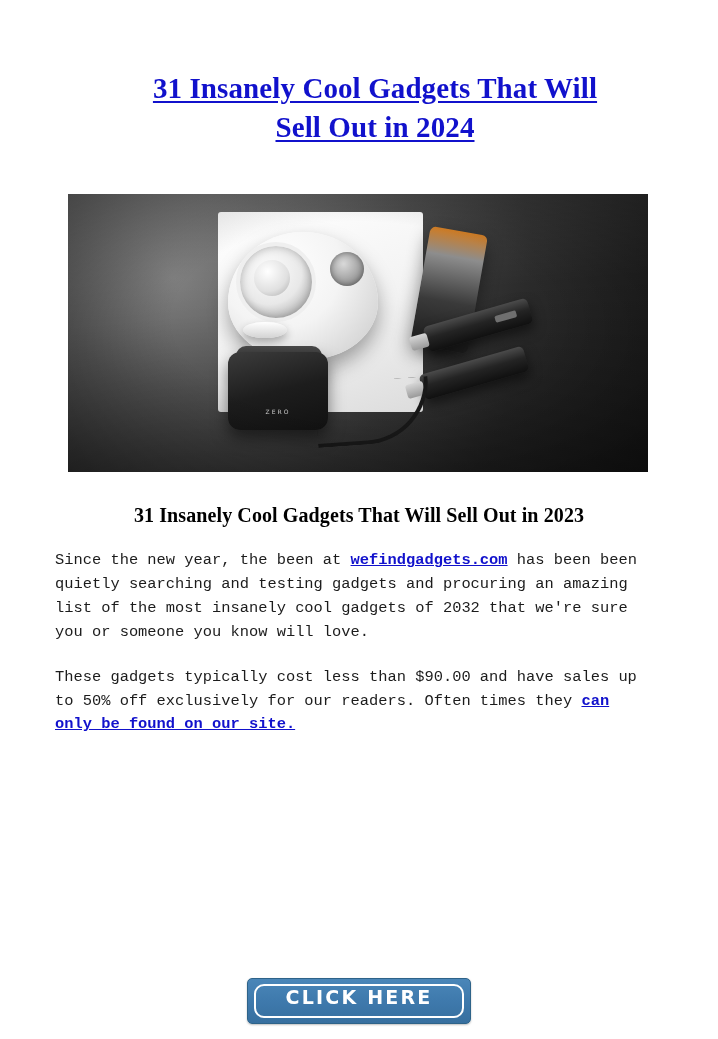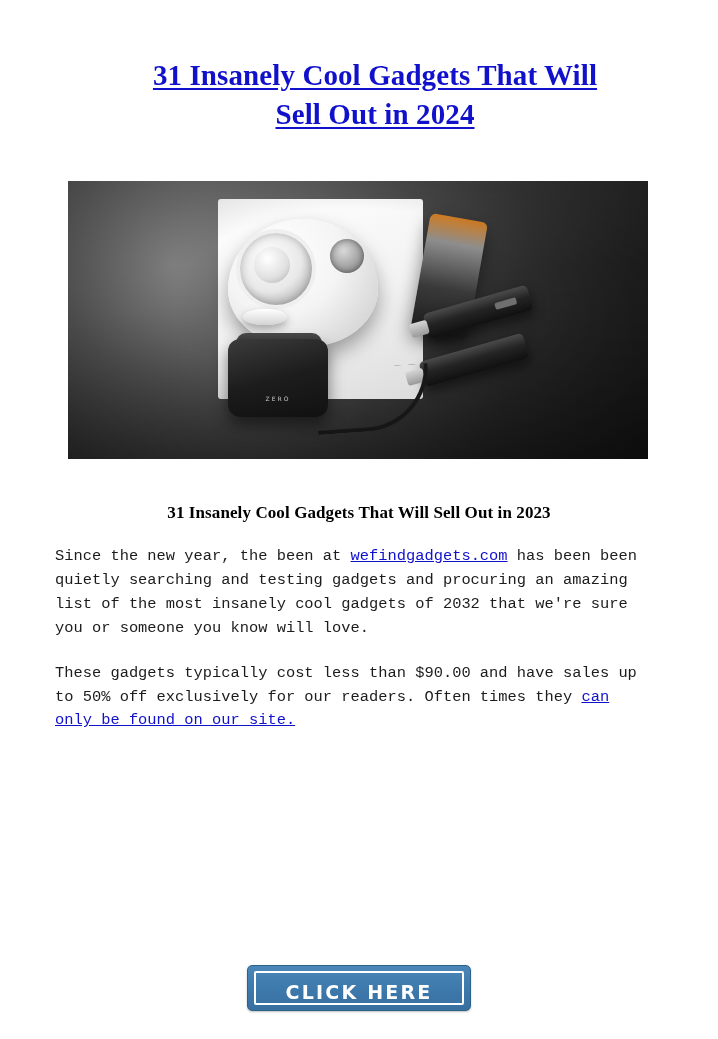--- a/index.html
+++ b/index.html
@@ -16,21 +16,21 @@
   }
   .page {
     width: 718px;
     height: 1039px;
     position: relative;
     background: #ffffff;
   }
 
   
   .headline {
-    margin: 0;
+    margin: 13px;
     padding: 56px 60px 0 92px;
     text-align: center;
     font-family: "Liberation Serif", serif;
     font-weight: bold;
     font-size: 29px;
     line-height: 1.33;
     color: #1111cc;
     text-decoration: underline;
     text-underline-offset: 3px;
     letter-spacing: 0.1px;
@@ -222,44 +222,44 @@
   .hero-vignette {
     position: absolute;
     inset: 0;
     background: radial-gradient(ellipse at 50% 45%, rgba(0,0,0,0) 45%, rgba(0,0,0,0.38) 100%);
     pointer-events: none;
   }
 
   
   .subhead {
     margin: 0;
-    padding: 44px 60px 0 60px;
+    padding: 32px 60px 0 60px;
     text-align: center;
     font-family: "Liberation Serif", serif;
     font-weight: bold;
-    font-size: 17px;
+    font-size: 20px;
     color: #000000;
     letter-spacing: 0.1px;
   }
 
   
   .body-copy {
     padding: 22px 70px 0 55px;
     font-family: "Liberation Mono", monospace;
     font-size: 15.4px;
     line-height: 1.55;
     color: #1c1c1c;
   }
   .body-copy p {
     margin: 0 0 21px 0;
   }
   .body-copy p:last-child { margin-bottom: 0; }
   .lnk {
     color: #1111cc;
-    font-weight: normal;
+    font-weight: bold;
     text-decoration: underline;
     cursor: pointer;
   }
 
   
   .cta-wrap {
     position: absolute;
     left: 0;
     right: 0;
     bottom: 28px;
@@ -275,23 +275,23 @@
     display: flex;
     align-items: center;
     justify-content: center;
     cursor: pointer;
     box-shadow: 0 1px 2px rgba(0,0,0,0.25);
   }
   .cta-inner {
     width: 206px;
     height: 30px;
     border: 2px solid #ffffff;
-    border-radius: 2px;
+    border-radius: 10px;
     display: flex;
-    align-items: flex-end;
+    align-items: flex-start;
     justify-content: center;
   }
   .cta-label {
     font-family: "DejaVu Sans", sans-serif;
     font-weight: bold;
     font-size: 19px;
     letter-spacing: 2.2px;
     color: #ffffff;
   }
 </style>

